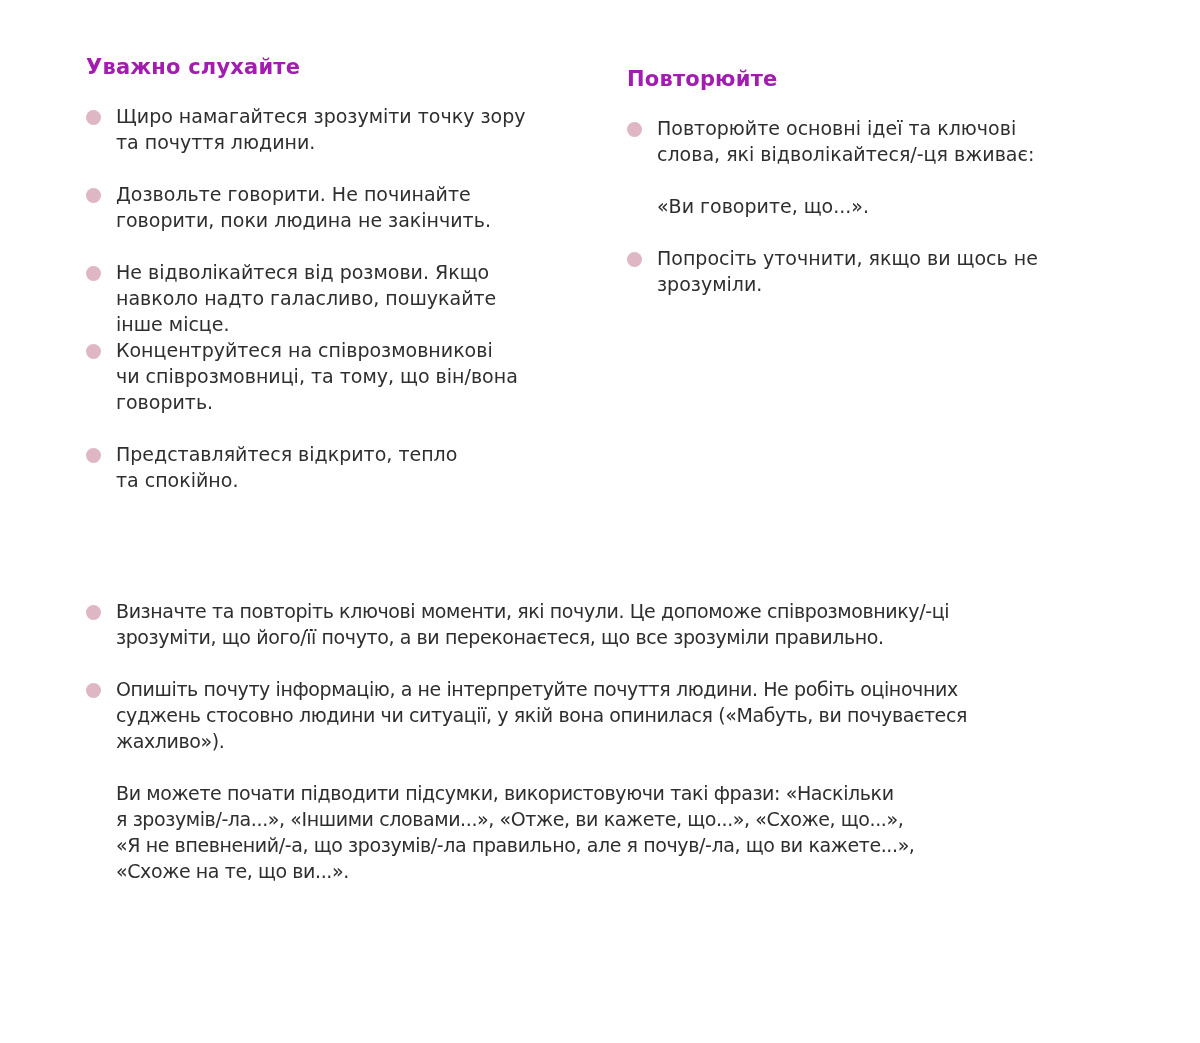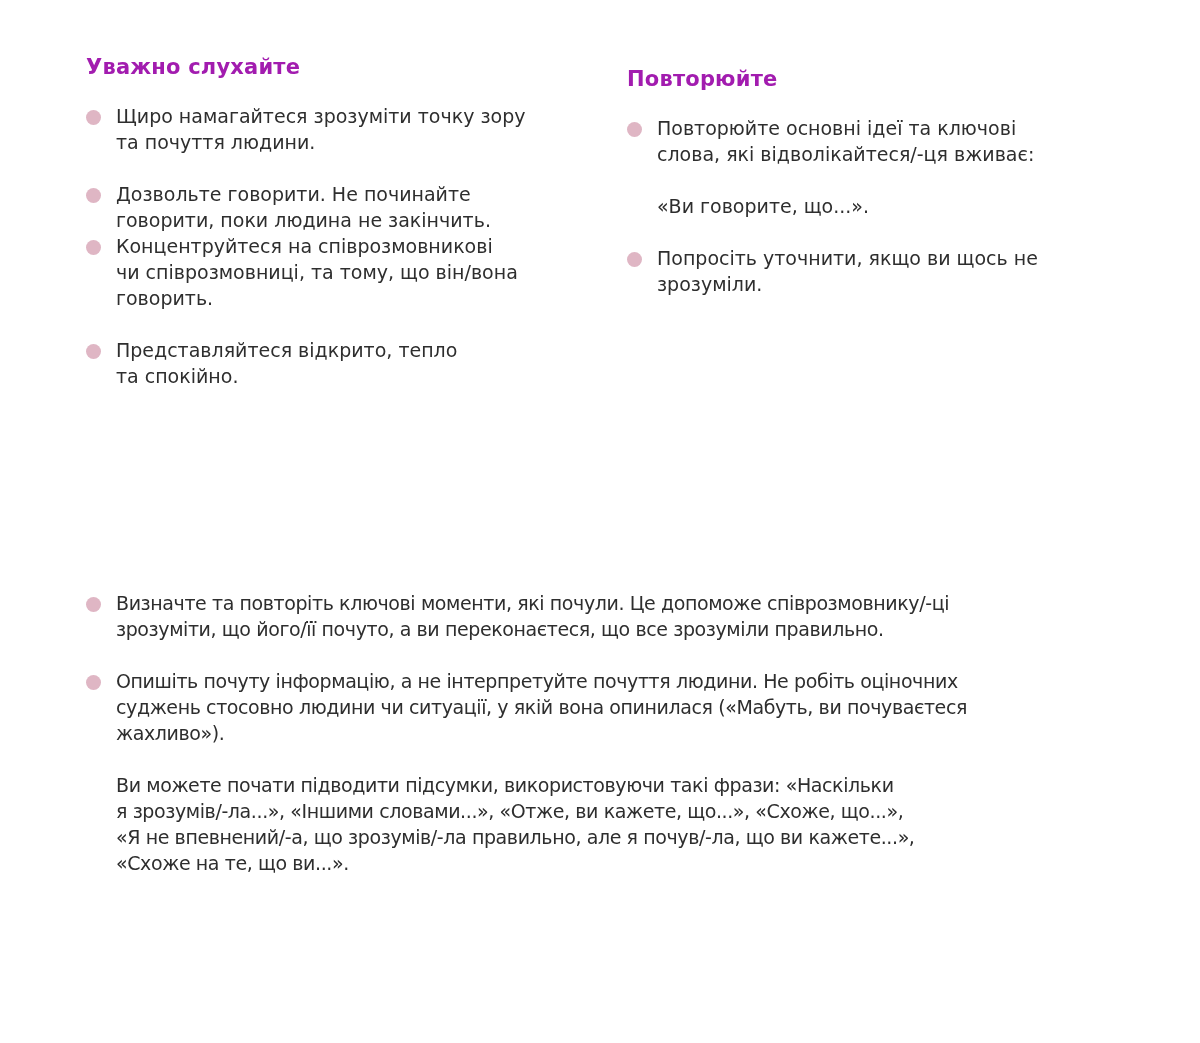--- a/index.html
+++ b/index.html
@@ -42,20 +42,26 @@
   <div class="item" style="margin-top:24px">
     <span class="bullet"></span>
     <p class="text">Щиро намагайтеся зрозуміти точку зору
 та почуття людини.</p>
   </div>
   <div class="item" style="margin-top:26px">
     <span class="bullet"></span>
     <p class="text">Дозвольте говорити. Не починайте
 говорити, поки людина не закінчить.</p>
   </div>
+  <div class="item" style="margin-top:26px">
+    <span class="bullet"></span>
+    <p class="text">Не відволікайтеся від розмови. Якщо
+навколо надто галасливо, пошукайте
+інше місце.</p>
+  </div>
   <div class="item" style="">
     <span class="bullet"></span>
     <p class="text">Концентруйтеся на співрозмовникові
 чи співрозмовниці, та тому, що він/вона
 говорить.</p>
   </div>
   <div class="item" style="margin-top:26px">
     <span class="bullet"></span>
     <p class="text">Представляйтеся відкрито, тепло
 та спокійно.</p>
@@ -71,21 +77,21 @@
     <p class="text sub">«Ви говорите, що...».</p>
   </div>
   <div class="item" style="margin-top:26px">
     <span class="bullet"></span>
     <p class="text">Попросіть уточнити, якщо ви щось не
 зрозуміли.</p>
   </div>
 </div>
 
 <div class="section cond" id="sec-summ">
-  <div class="item" style="margin-top:24px">
+  <div class="item" style="margin-top:32px">
     <span class="bullet"></span>
     <p class="text">Визначте та повторіть ключові моменти, які почули. Це допоможе співрозмовнику/-ці
 зрозуміти, що його/її почуто, а ви переконаєтеся, що все зрозуміли правильно.</p>
   </div>
   <div class="item" style="margin-top:26px">
     <span class="bullet"></span>
     <p class="text">Опишіть почуту інформацію, а не інтерпретуйте почуття людини. Не робіть оціночних
 суджень стосовно людини чи ситуації, у якій вона опинилася («Мабуть, ви почуваєтеся
 жахливо»).</p>
     <p class="text sub">Ви можете почати підводити підсумки, використовуючи такі фрази: «Наскільки

